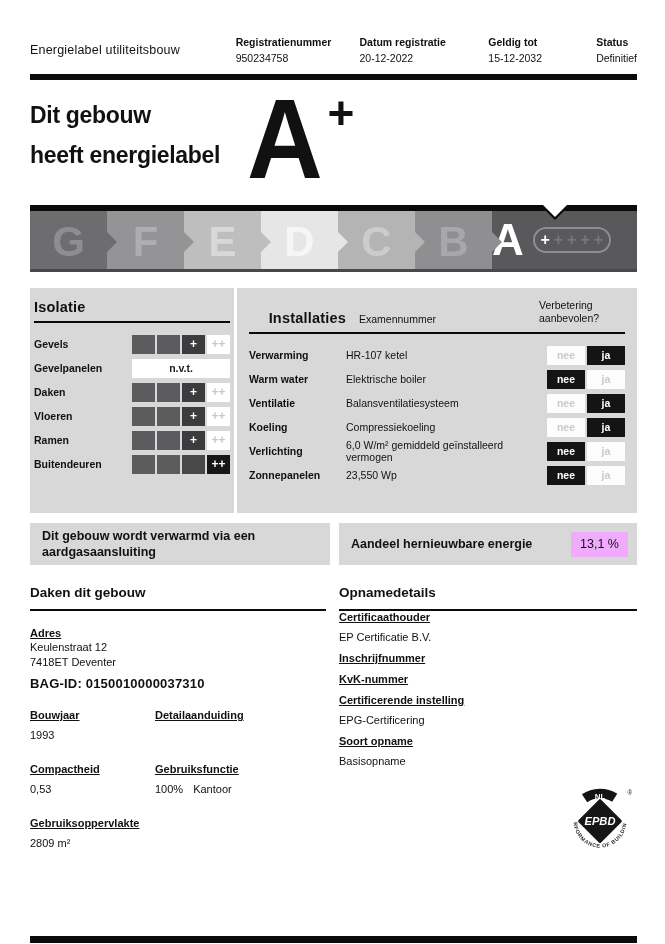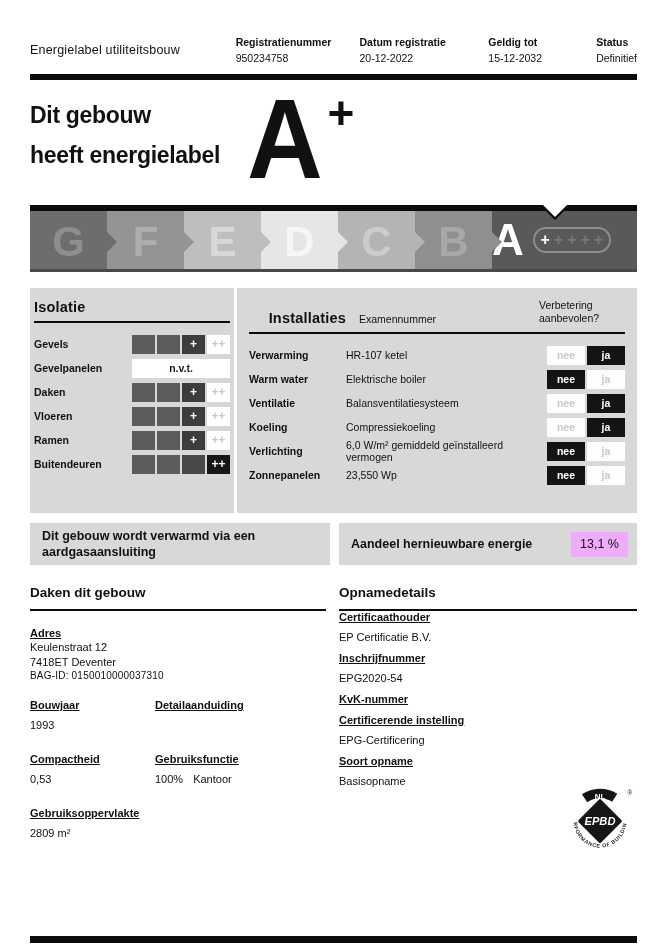--- a/index.html
+++ b/index.html
@@ -82,21 +82,21 @@
   .col{position:absolute;top:585px;}
   .col-left{left:30px;width:296px;}
   .col-right{left:339px;width:298px;}
   .d-head{font-size:13.5px;font-weight:bold;padding-bottom:9px;border-bottom:2px solid #0b0b0b;}
   .f-label{font-size:11px;font-weight:bold;line-height:13px;text-decoration:underline;}
   .f-value{font-size:11px;line-height:13px;margin-top:7px;}
   .f{margin-bottom:8px;}
   .addr{margin-top:16px;}
   .addr-line{font-size:11px;line-height:15px;}
   .addr-line:first-of-type{margin-top:7px;}
-  .bag{font-size:10px;letter-spacing:.2px;}
+  .bag{font-size:13px;margin-top:6px;letter-spacing:.2px;font-weight:bold;}
   .grid2{display:grid;grid-template-columns:125px 1fr;row-gap:13px;margin-top:18px;}
   .row-split{display:flex;justify-content:space-between;margin-top:16px;margin-bottom:8px;}
   .ta-r{text-align:right;}
   .gap8{display:inline-block;width:10px;}
 
   .logo{position:absolute;right:3px;top:200px;width:68px;height:70px;}
 
   
   .footer-bar{position:absolute;left:30px;top:936px;width:607px;height:7px;background:#0b0b0b;}
 </style>
@@ -336,21 +336,20 @@
   </div>
 
   <div class="col col-right">
     <div class="d-head">Opnamedetails</div>
     <div class="f">
       <div class="f-label">Certificaathouder</div>
       <div class="f-value">EP Certificatie B.V.</div>
     </div>
     <div class="f">
       <div class="f-label">Inschrijfnummer</div>
-      <div class="f-value">EPG2020-54</div>
     </div>
     <div class="f">
       <div class="f-label">KvK-nummer</div>
     </div>
     <div class="f">
       <div class="f-label">Certificerende instelling</div>
       <div class="f-value">EPG-Certificering</div>
     </div>
     <div class="f">
       <div class="f-label">Soort opname</div>

